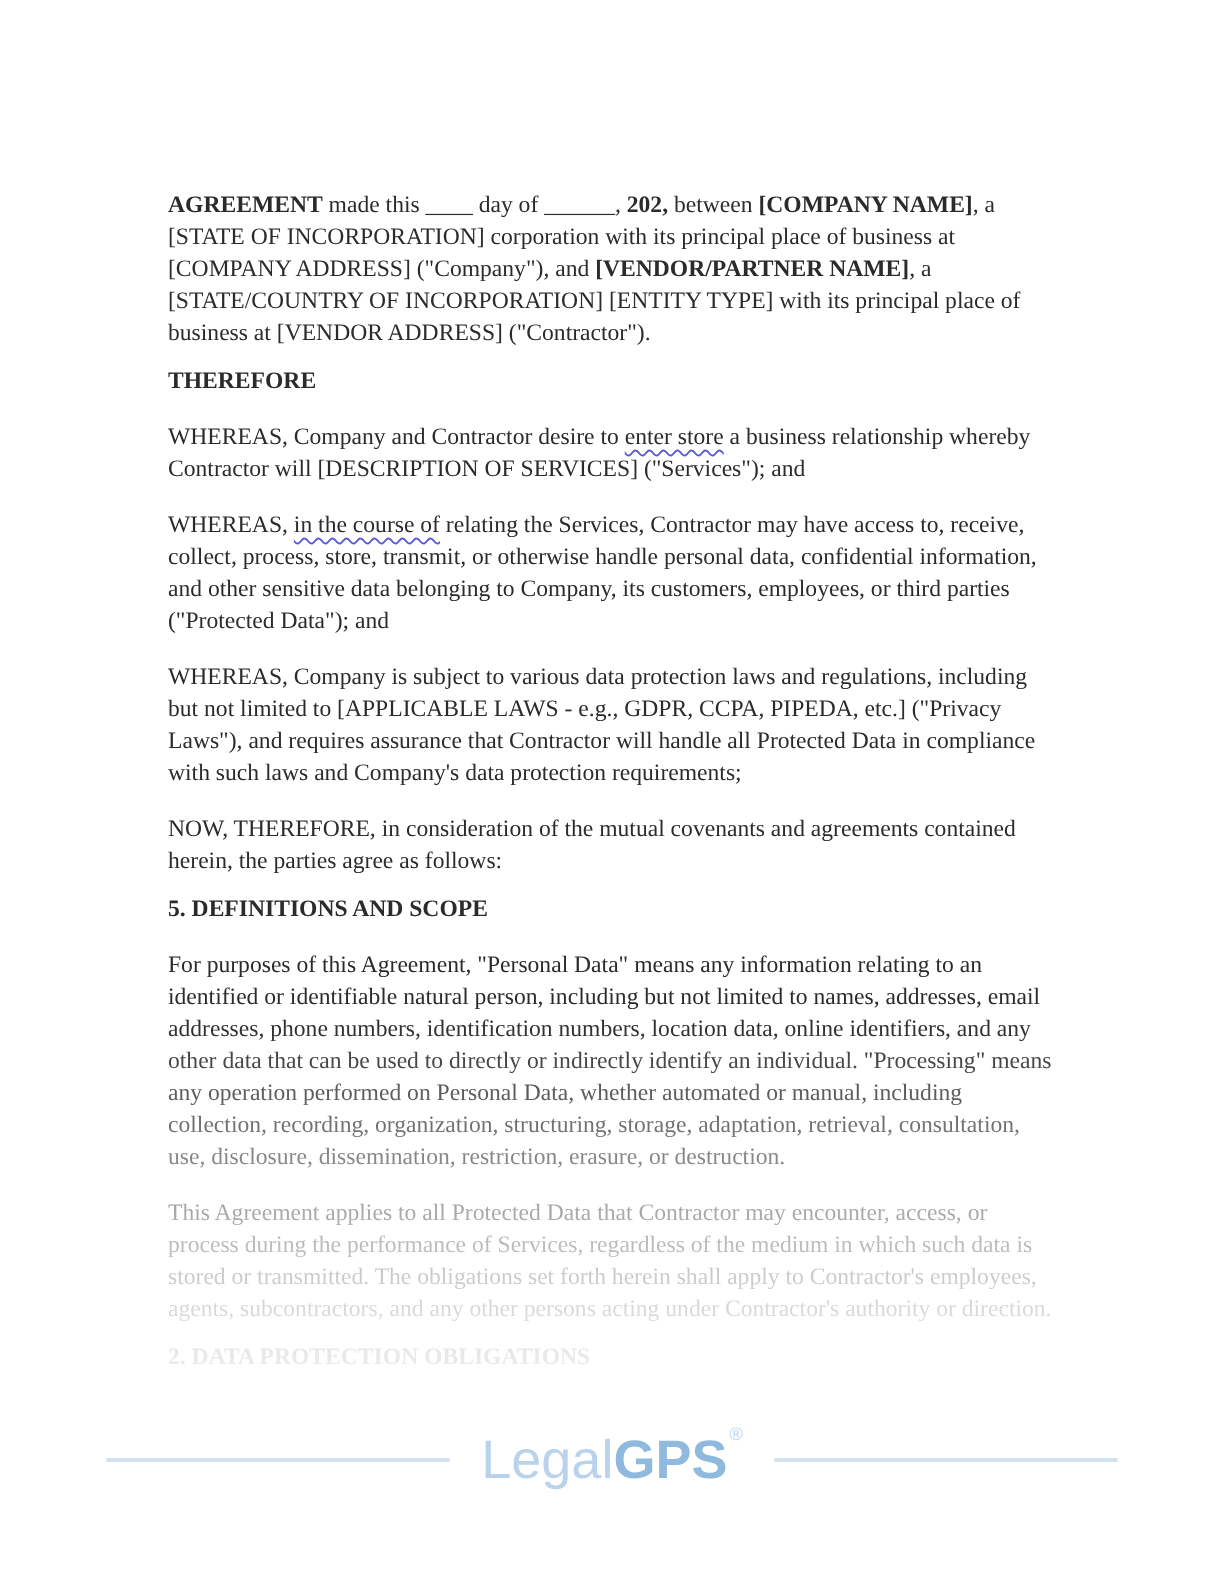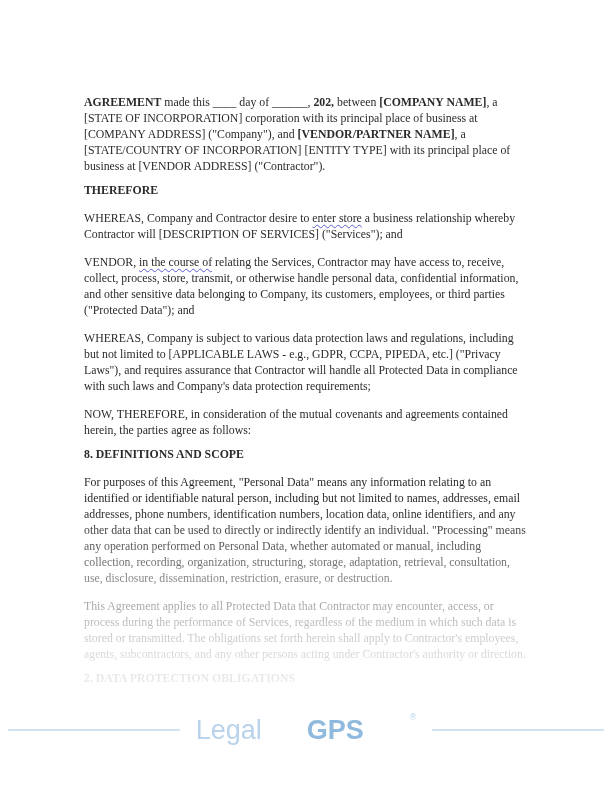--- a/index.html
+++ b/index.html
@@ -87,21 +87,20 @@
     background: var(--footer-line, #d2e1f2);
     border-radius: 2px;
   }
   .logo {
     font-family: "Liberation Sans", sans-serif;
     font-size: 27px;
     line-height: 30px;
     white-space: nowrap;
     display: flex;
     align-items: center;
-    gap: 45px;
   }
   .logo-light {
     color: var(--logo-light, #b9d3ec);
     font-weight: normal;
   }
   .logo-bold {
     color: var(--logo-bold, #8fbade);
     font-weight: bold;
   }
   .logo-reg {
@@ -115,24 +114,24 @@
 </head>
 <body>
 
 <div class="page">
 
   <div class="doc">
     <div>
         <p class="paragraph"><span class="b">AGREEMENT</span><span> made this ____ day of ______, </span><span class="b">202,</span><span> between </span><span class="b">[COMPANY NAME]</span><span>, a [STATE OF INCORPORATION] corporation with its principal place of business at [COMPANY ADDRESS] ("Company"), and </span><span class="b">[VENDOR/PARTNER NAME]</span><span>, a [STATE/COUNTRY OF INCORPORATION] [ENTITY TYPE] with its principal place of business at [VENDOR ADDRESS] ("Contractor").</span></p>
         <h2 class="heading"><span>THEREFORE</span></h2>
         <p class="paragraph"><span>WHEREAS, Company and Contractor desire to </span><span class="wavy">enter store</span><span> a business relationship whereby Contractor will [DESCRIPTION OF SERVICES] ("Services"); and</span></p>
-        <p class="paragraph"><span>VENDOR, </span><span class="wavy">in the course of</span><span> relating the Services, Contractor may have access to, receive, collect, process, store, transmit, or otherwise handle personal data, confidential information, and other sensitive data belonging to Company, its customers, employees, or third parties ("Protected Data"); and</span></p>
+        <p class="paragraph"><span>WHEREAS, </span><span class="wavy">in the course of</span><span> relating the Services, Contractor may have access to, receive, collect, process, store, transmit, or otherwise handle personal data, confidential information, and other sensitive data belonging to Company, its customers, employees, or third parties ("Protected Data"); and</span></p>
         <p class="paragraph"><span>WHEREAS, Company is subject to various data protection laws and regulations, including but not limited to [APPLICABLE LAWS - e.g., GDPR, CCPA, PIPEDA, etc.] ("Privacy Laws"), and requires assurance that Contractor will handle all Protected Data in compliance with such laws and Company's data protection requirements;</span></p>
         <p class="paragraph"><span>NOW, THEREFORE, in consideration of the mutual covenants and agreements contained herein, the parties agree as follows:</span></p>
-        <h2 class="heading"><span>8. DEFINITIONS AND SCOPE</span></h2>
+        <h2 class="heading"><span>5. DEFINITIONS AND SCOPE</span></h2>
         <p class="paragraph"><span>For purposes of this Agreement, "Personal Data" means any information relating to an identified or identifiable natural person, including but not limited to names, addresses, email addresses, phone numbers, identification numbers, location data, online identifiers, and any other data that can be used to directly or indirectly identify an individual. "Processing" means any operation performed on Personal Data, whether automated or manual, including collection, recording, organization, structuring, storage, adaptation, retrieval, consultation, use, disclosure, dissemination, restriction, erasure, or destruction.</span></p>
         <p class="paragraph"><span>This Agreement applies to all Protected Data that Contractor may encounter, access, or process during the performance of Services, regardless of the medium in which such data is stored or transmitted. The obligations set forth herein shall apply to Contractor's employees, agents, subcontractors, and any other persons acting under Contractor's authority or direction.</span></p>
         <h2 class="heading"><span>2. DATA PROTECTION OBLIGATIONS</span></h2>
       </div>
   </div>
 
   <div class="fade-overlay"></div>
 
   <div class="footer">
     <div class="footer-line"></div>

